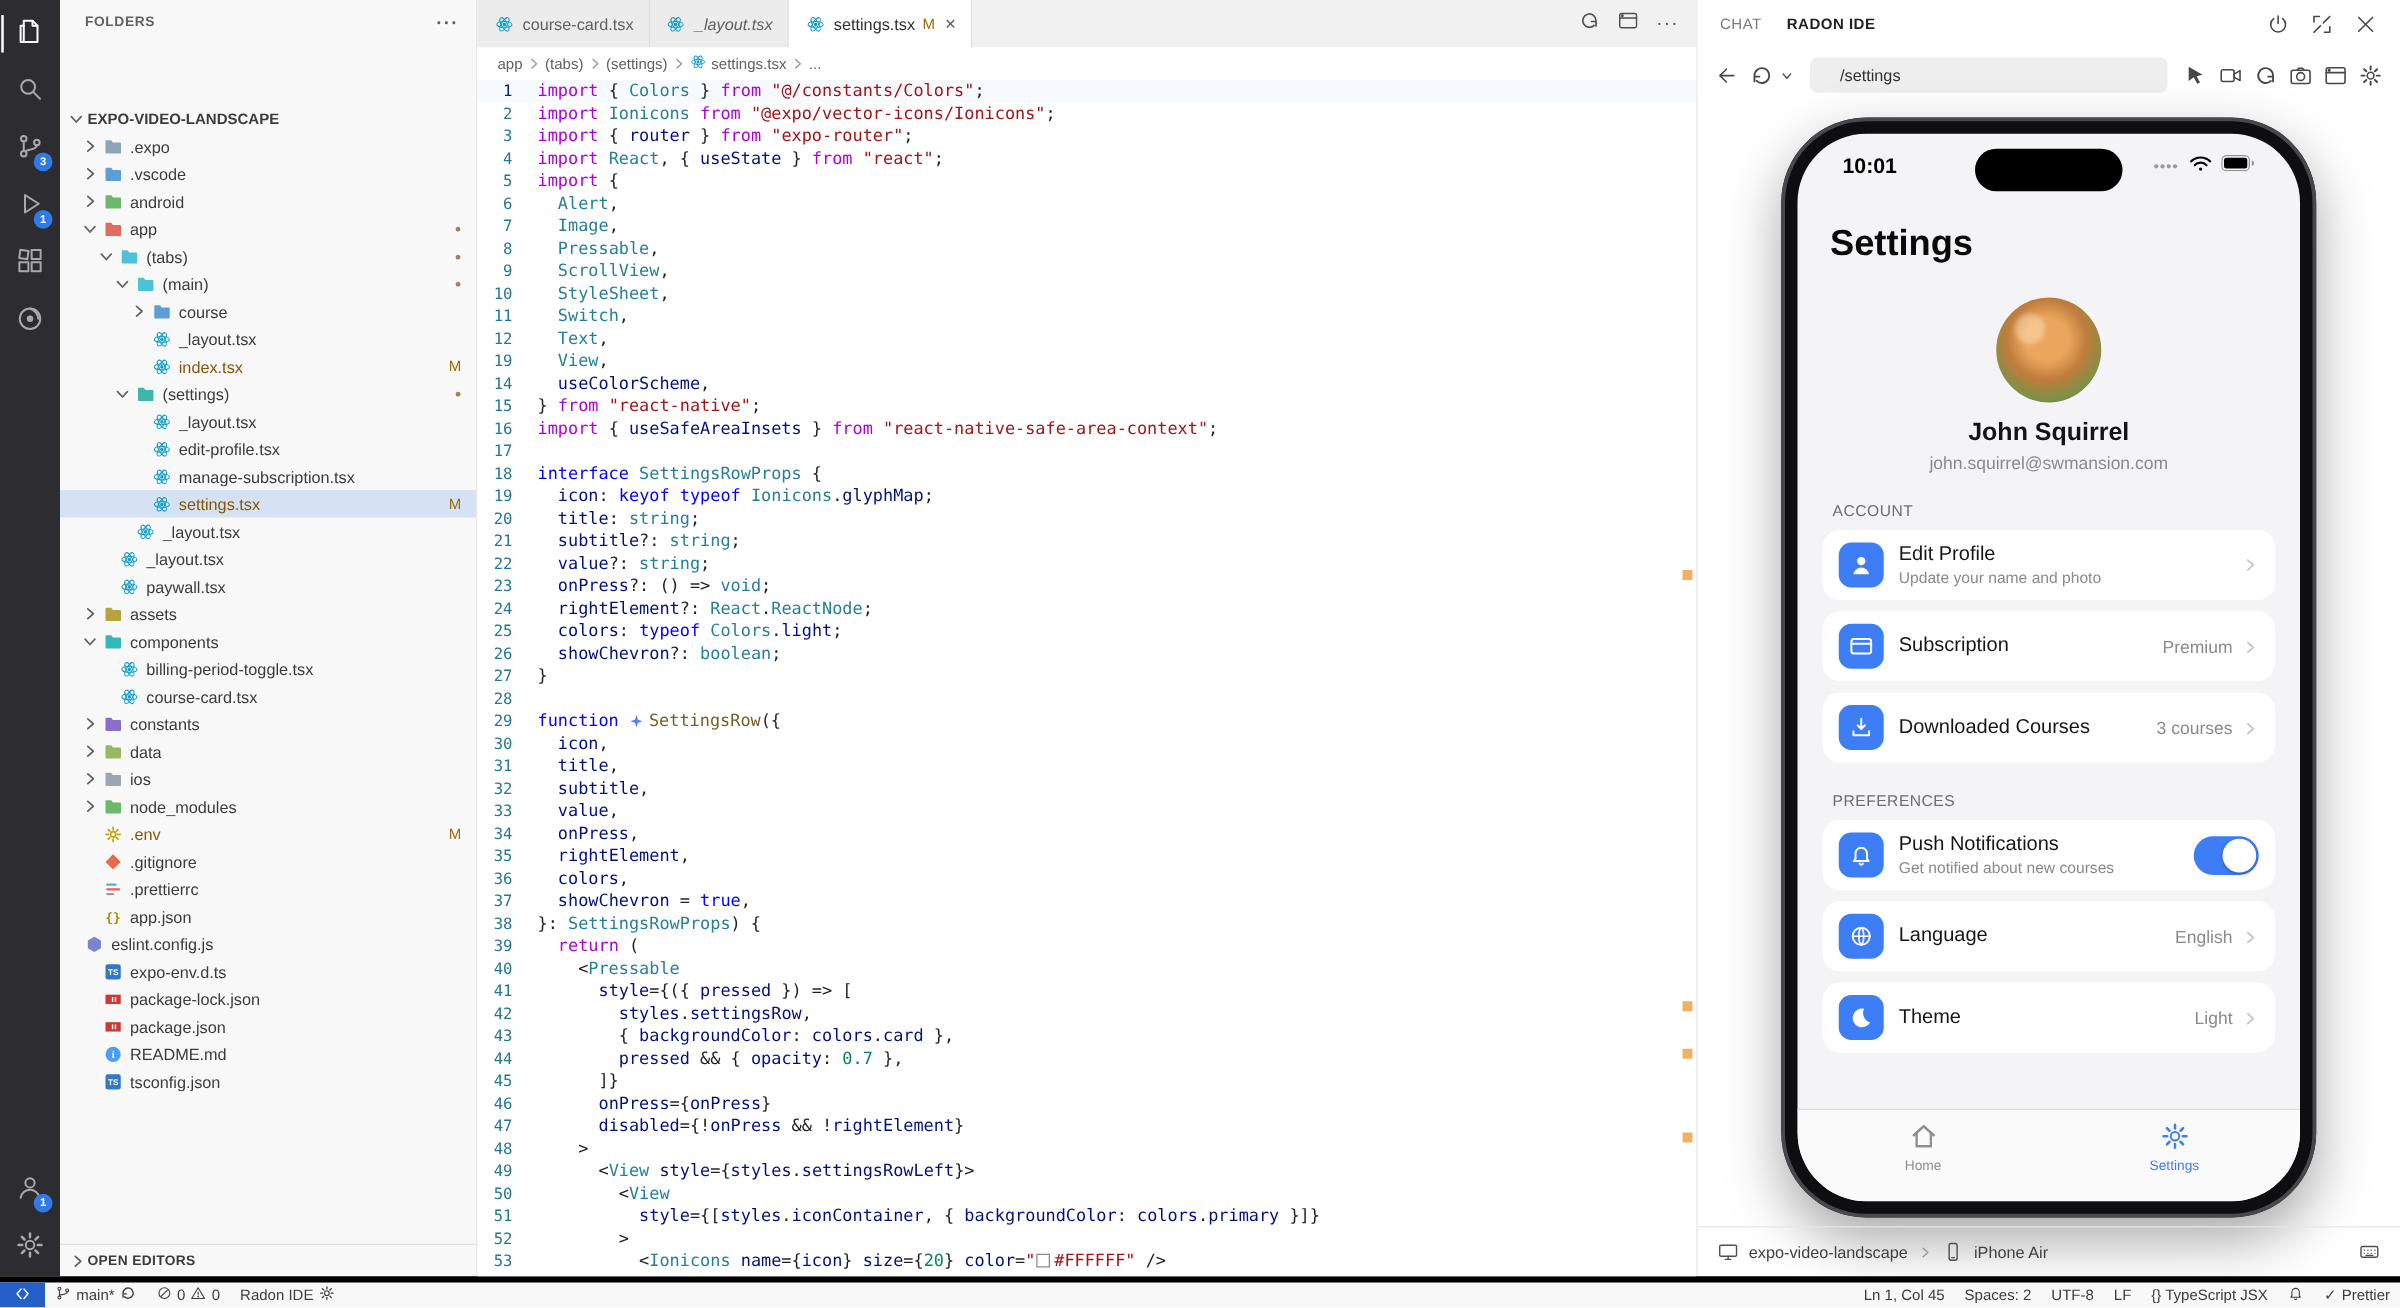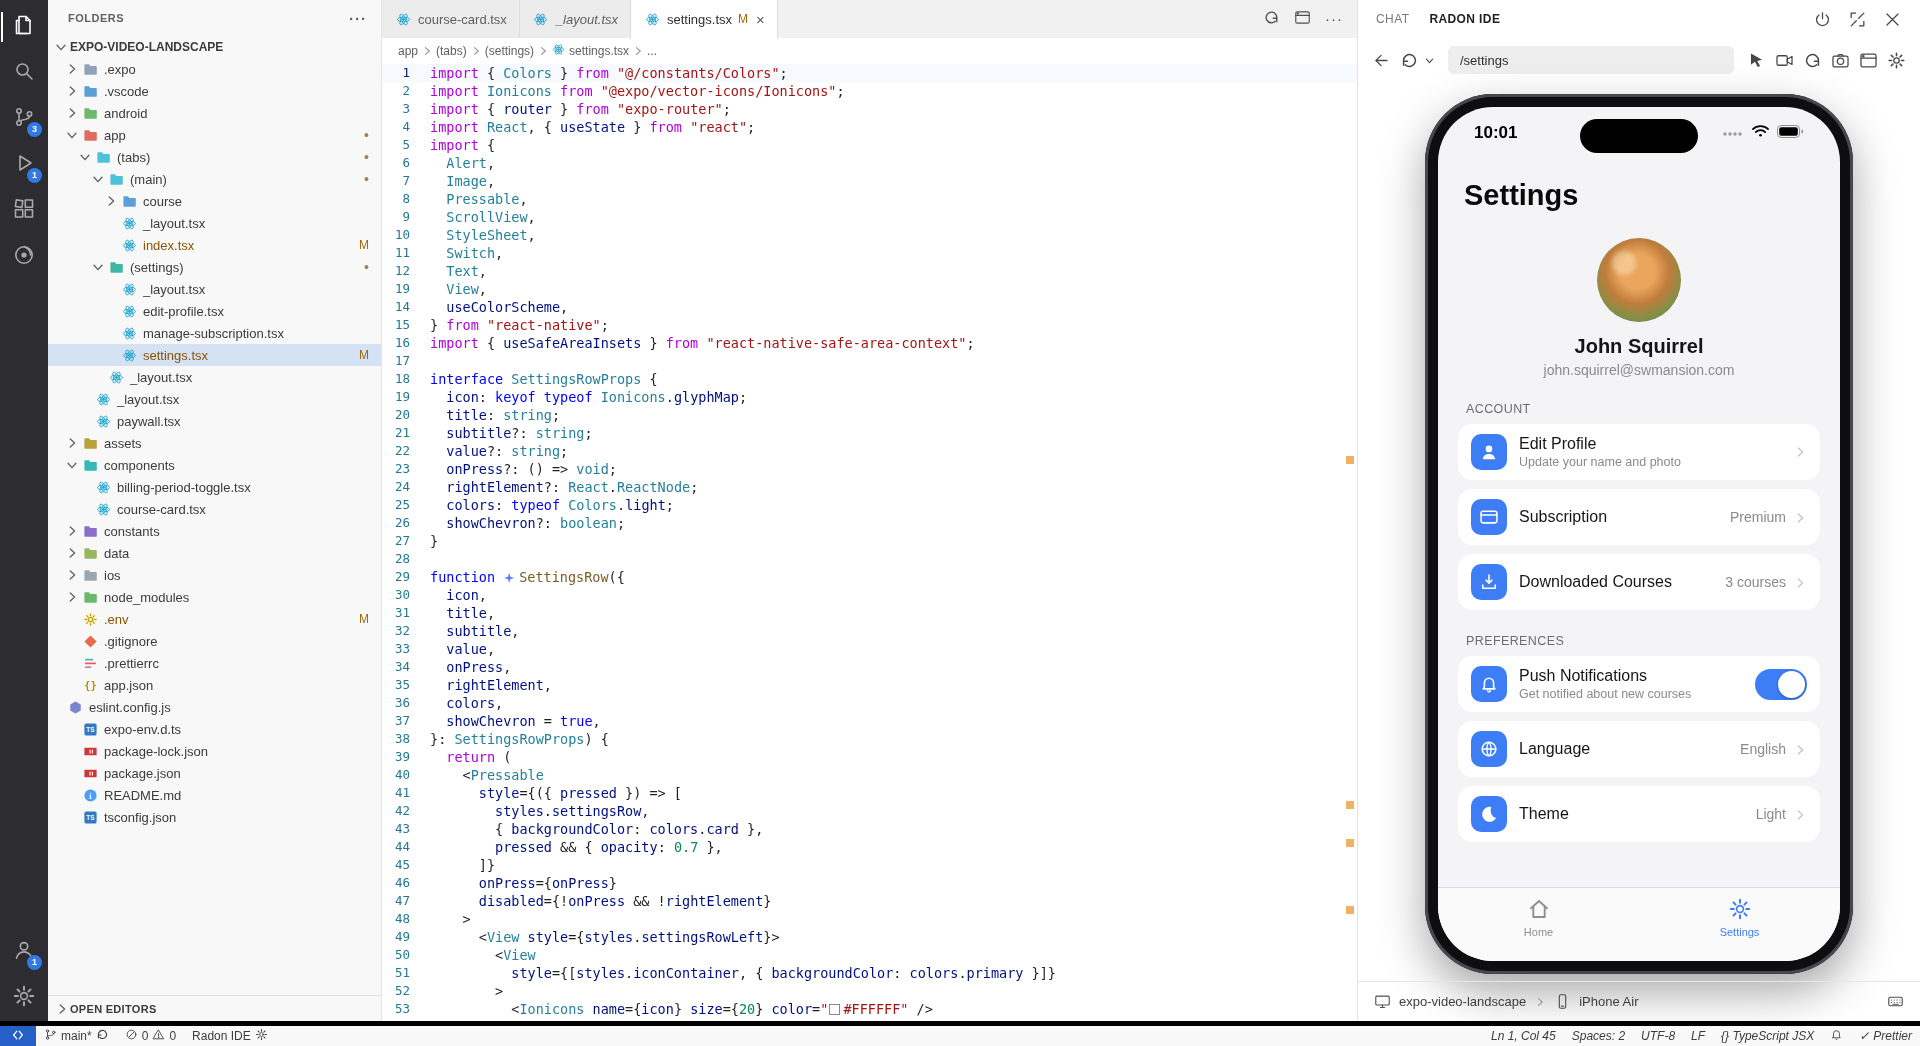--- a/index.html
+++ b/index.html
@@ -11,21 +11,21 @@
   
   .activitybar { width:48px; background:#2c2c31; display:flex; flex-direction:column; align-items:center; padding-top:4px; flex:none; }
   .ab-item { width:46px; height:46px; display:flex; align-items:center; justify-content:center; color:#a9a9ac; position:relative; cursor:pointer; }
   .ab-item.active { color:#ffffff; }
   .ab-item.active::before { content:""; position:absolute; left:0; top:8px; bottom:8px; width:2px; background:#fff; }
   .ab-item svg { width:24px; height:24px; }
   .ab-badge { position:absolute; right:5px; bottom:5px; background:#2f7ae5; color:#fff; font-size:9px; border-radius:9px; min-width:15px; height:15px; line-height:15px; text-align:center; font-weight:700; }
   .ab-spacer { flex:1; }
 
   
-  .sidebar { width:334px; background:#f8f8f8; border-right:1px solid #e4e4e4; display:flex; flex-direction:column; font-size:13px; flex:none; }
+  .sidebar { width:334px; background:#f8f8f8; border-right:1px solid #e4e4e4; display:flex; flex-direction:column; font-size:13px; flex:none;gap:48px; }
   .sidebar-header { height:36px; display:flex; align-items:center; padding:0 14px 0 20px; font-size:11px; font-weight:700; color:#616161; letter-spacing:.5px; flex:none; }
   .sidebar-more { margin-left:auto; color:#616161; font-size:15px; letter-spacing:1px; cursor:pointer; }
   .tree { flex:1; overflow:hidden; }
   .tree-row { height:22px; display:flex; align-items:center; padding-right:12px; cursor:pointer; white-space:nowrap; }
   .tree-row.selected { background:#d4e2f4; }
   .tree-row.root { font-weight:700; font-size:12px; }
   .twisty { width:18px; height:16px; flex:none; color:#646465; display:flex; align-items:center; justify-content:center; }
   .twisty svg { width:14px; height:14px; }
   .t-ic { width:18px; height:16px; flex:none; display:flex; align-items:center; justify-content:center; margin-right:5px; }
   .t-ic svg { width:15px; height:15px; }
@@ -68,21 +68,21 @@
   .rightpanel { width:563px; display:flex; flex-direction:column; background:#fff; border-left:1px solid #e4e4e4; flex:none; }
   .panel-tabs { height:38px; display:flex; align-items:center; padding:0 18px; gap:20px; font-size:12px; color:#7a7a7a; flex:none; letter-spacing:.4px; }
   .panel-tab { cursor:pointer; }
   .panel-tab.active { color:#1f1f1f; font-weight:700; }
   .panel-window { margin-left:auto; display:flex; gap:16px; color:#4f4f4f; align-items:center; }
   .panel-window svg { width:16px; height:16px; }
   .panel-toolbar { height:44px; display:flex; align-items:center; gap:9px; padding:0 14px; flex:none; }
   .ptb-ic { color:#474747; display:flex; align-items:center; cursor:pointer; position:relative; }
   .ptb-ic svg { width:19px; height:19px; }
   .ptb-caret svg { width:11px; height:11px; margin-left:-4px; }
-  .url { flex:1; height:28px; background:#eeeeee; border-radius:6px; display:flex; align-items:center; padding:0 12px; font-size:13px; color:#2f2f2f; margin:0 4px; }
+  .url { flex:1; height:28px; background:#eeeeee; border-radius:6px; display:flex; align-items:center; padding:0 24px; font-size:13px; color:#2f2f2f; margin:0 4px; }
   .phone-stage { flex:1; display:flex; justify-content:center; align-items:flex-start; padding-top:12px; min-height:0; }
   .phone { width:428px; height:880px; background:#0e0e10; border-radius:68px; padding:13px; box-shadow:0 18px 45px rgba(0,0,0,.35), inset 0 0 0 3px #47474c; flex:none; }
   .screen { width:100%; height:100%; background:#f4f4f6; border-radius:55px; overflow:hidden; position:relative; display:flex; flex-direction:column; }
   .p-status { height:52px; display:flex; align-items:center; padding:0 36px; position:relative; flex:none; }
   .p-time { font-size:17px; font-weight:700; color:#000; }
   .island { position:absolute; left:50%; transform:translateX(-50%); top:12px; width:118px; height:34px; background:#000; border-radius:20px; }
   .p-status-right { margin-left:auto; display:flex; gap:7px; align-items:center; }
   .p-title { font-size:29px; font-weight:700; color:#0a0a0a; padding:20px 0 0 26px; }
   .p-avatar { width:84px; height:84px; border-radius:50%; margin:26px auto 0;
     background:radial-gradient(circle at 48% 40%, #eba65e 0 26%, #c07c3c 48%, #7d9148 72%, #4d6a33 100%); position:relative; overflow:hidden; }
@@ -108,21 +108,21 @@
   .pf-ic { color:#4f4f4f; display:flex; } .pf-ic svg { width:17px; height:17px; }
   .pf-sep { color:#9a9a9a; display:flex; } .pf-sep svg { width:12px; height:12px; }
   .pf-right { margin-left:auto; }
 
   
   .statusbar { height:25px; background:#f8f8f8; border-top:5px solid #000000; display:flex; align-items:stretch; font-size:12px; color:#3c3c3c; flex:none; }
   .sb-remote { width:36px; background:#2560c9; color:#fff; display:flex; align-items:center; justify-content:center; }
   .sb-remote svg { width:14px; height:14px; }
   .sb-item { display:flex; align-items:center; gap:4px; padding:0 8px; cursor:pointer; white-space:nowrap; }
   .sb-item svg { width:13px; height:13px; }
-  .sb-right { margin-left:auto; display:flex; align-items:stretch;font-style:italic; }
+  .sb-right { margin-left:auto; display:flex; align-items:stretch; }
 </style>
 </head>
 <body>
 
 <div class="app">
   <div class="main-row">
 
     <nav class="activitybar" id="activitybar">
         <div class="ab-item active">
           <span><svg viewBox="0 0 24 24" width="24" height="24" fill="none" stroke="currentColor" stroke-width="1.6" stroke-linecap="round" stroke-linejoin="round">

